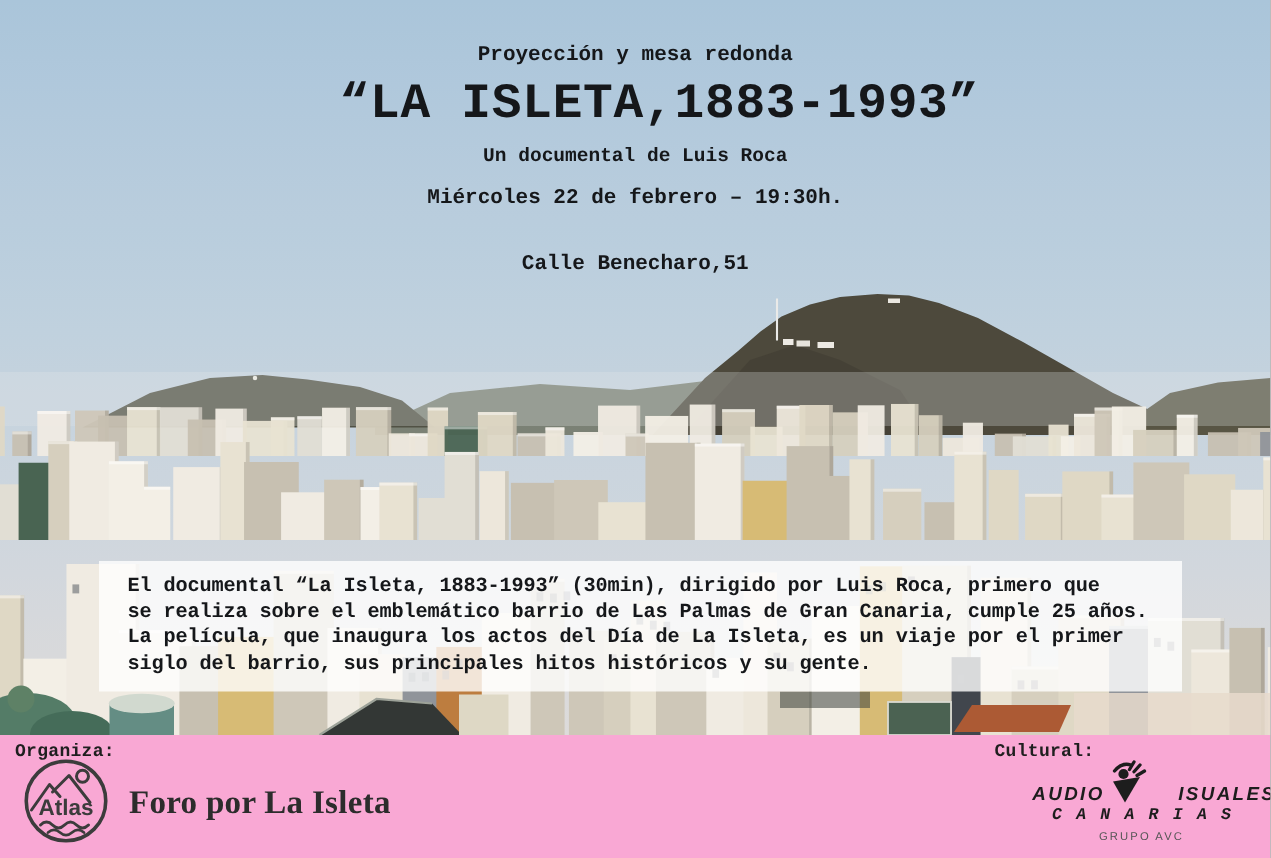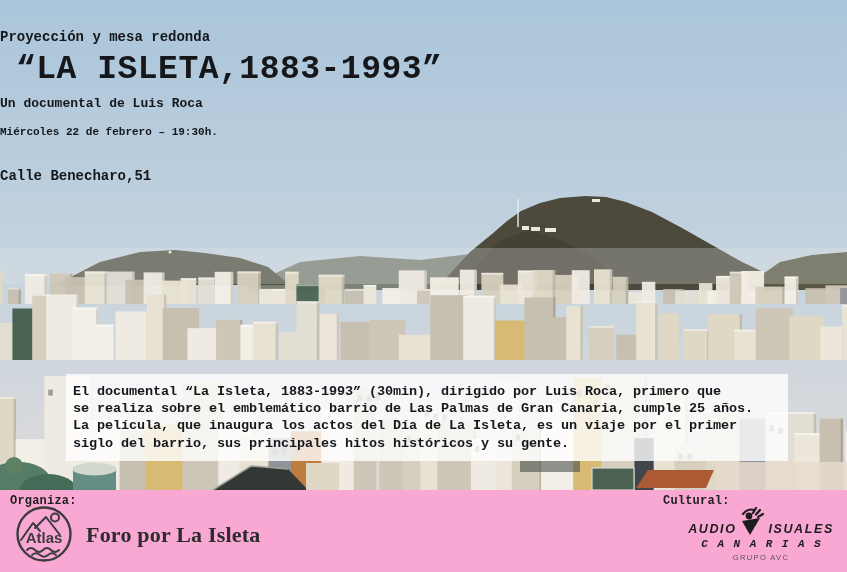--- a/index.html
+++ b/index.html
@@ -5,51 +5,51 @@
   html,body{margin:0;padding:0;background:#888;}
   .poster{
     position:relative; width:847px; height:572px; overflow:hidden;
     background:#ffffff; font-family:"Liberation Mono","DejaVu Sans Mono",monospace;
   }
   
   .photo{position:absolute;left:0;top:0;width:847px;height:490px;}
   .photo svg{display:block;filter:blur(.35px) saturate(.92) contrast(.97) brightness(1.02);}
   
   .head{position:absolute;left:0;top:0;width:847px;height:210px;color:#15171a;}
-  .head div{position:absolute;left:0;width:100%;text-align:left;font-weight:700;white-space:pre;}
+  .head div{position:absolute;left:0;width:100%;text-align:center;font-weight:700;white-space:pre;}
   .kicker  {top:29px; font-size:14px; line-height:16px;}
   .title   {top:50px; font-size:33px; line-height:40px; letter-spacing:.5px;padding-left:16px;}
   .subtitle{top:95px; font-size:13px;line-height:18px;}
-  .datetime{top:122px;font-size:11px; line-height:20px;}
+  .datetime{top:122px;font-size:14px; line-height:20px;}
   .venue   {top:148px;font-size:14px; line-height:16px;}
   .address {top:168px;font-size:14px; line-height:16px;}
   
   .desc-box{
     position:absolute;left:66px;top:374px;width:722px;min-height:87px;box-sizing:border-box;
-    padding:9px 7px 8px;background:rgba(255,255,255,.80);
+    padding:9px 19px 8px;background:rgba(255,255,255,.80);
   }
   .desc-box p{
     margin:0;font-weight:700;font-size:13.5px;line-height:17.2px;letter-spacing:-.1px;
     color:#15171a;white-space:pre-line;
   }
   
   .footer{position:absolute;left:0;top:490px;width:847px;height:82px;background:#f9a8d4;color:#1f1f1f;}
   .small-label{position:absolute;font-size:12px;font-weight:700;letter-spacing:.2px;}
   .org-label{left:10px;top:4px;}
   .collab-label{left:663px;top:4px;}
   .atlas{position:absolute;left:15px;top:13px;}
   .org-name{
     position:absolute;left:86px;top:32px;font-family:"Liberation Serif","DejaVu Serif",serif;
     font-weight:700;font-size:22px;color:#2c2c2c;letter-spacing:.2px;
   }
   .avc{position:absolute;left:685px;top:15px;width:152px;text-align:center;color:#1d1d1d;}
   .avc-line1{display:flex;align-items:flex-end;justify-content:center;}
   .avc-line1 span{
     font-family:"Liberation Sans",sans-serif;font-style:italic;font-weight:700;
-    font-size:12.5px;letter-spacing:1.6px;line-height:14px;
+    font-size:12.5px;letter-spacing:1.6px;line-height:14px;margin-left:17px;
   }
   .avc-icon{margin:0 1px -1px;flex:0 0 auto;}
   .avc-line2{
     font-family:Liberation Mono, monospace;font-style:italic;font-weight:700;
     font-size:11px;letter-spacing:9.5px;margin:2px -9.5px 0 0;line-height:12px;
   }
   .avc-line3{
     font-family:"Liberation Sans",sans-serif;font-weight:400;
     font-size:7.5px;letter-spacing:1.4px;color:#555;margin-top:3px;line-height:9px;
   }

